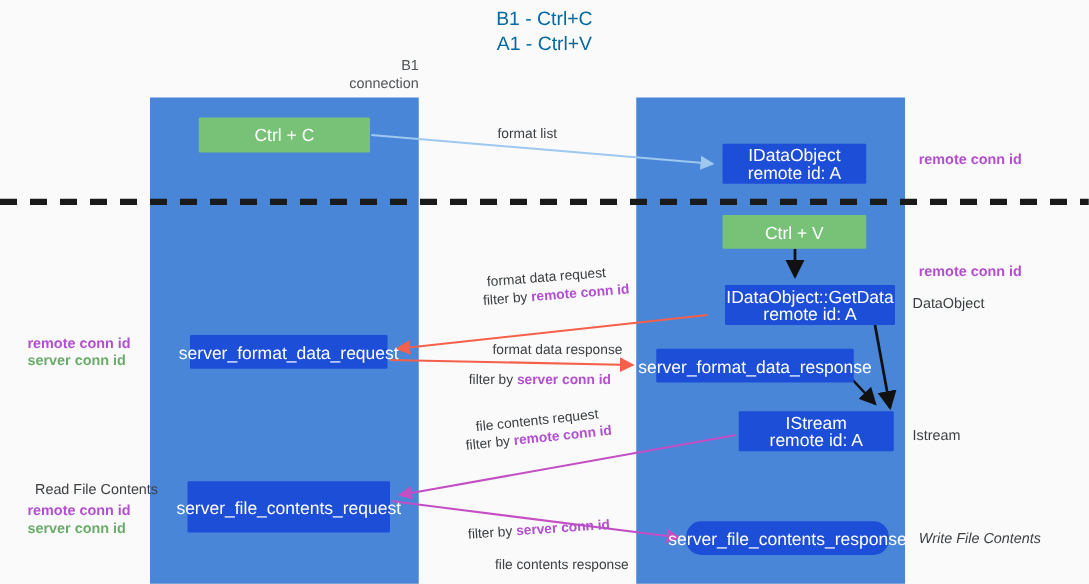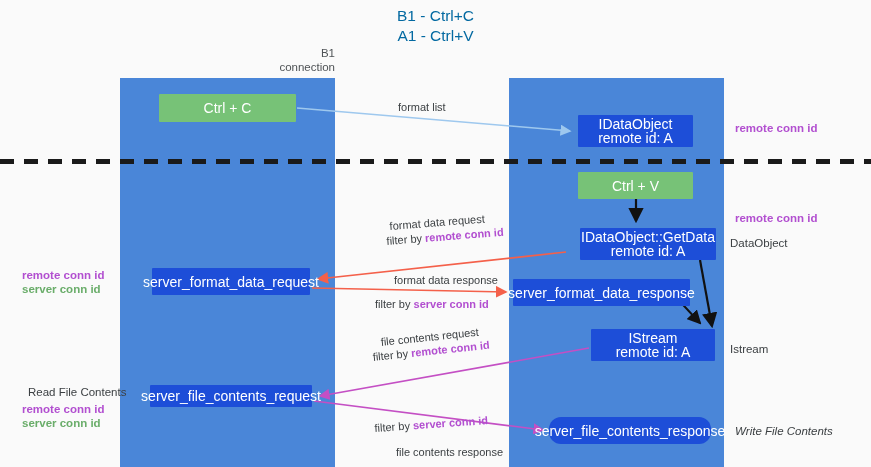--- a/index.html
+++ b/index.html
@@ -44,23 +44,23 @@
   .box.green{background:#77c277;}
   .box.orange{background:#1d4ed8;}
   .box .l2{display:block;}
 
   
   #box-ctrl-c{left:159px;top:94px;width:137px;height:28px;}
   #box-idataobject{left:578px;top:115px;width:115px;height:32px;}
   #box-ctrl-v{left:578px;top:172px;width:115px;height:27px;}
   #box-getdata{left:568px;top:228px;width:136px;height:32px;margin-left:12px;}
   #box-sfdreq{left:152px;top:268px;width:158px;height:27px;}
-  #box-sfdresp{left:513px;top:279px;width:177px;height:27px;}
+  #box-sfdresp{left:525px;top:279px;width:158px;height:27px;}
   #box-istream{left:591px;top:329px;width:124px;height:32px;}
-  #box-sfcreq{left:150px;top:385px;width:162px;height:22px;}
+  #box-sfcreq{left:150px;top:385px;width:162px;height:41px;}
   #box-sfcresp{left:549px;top:417px;width:162px;height:27px;border-radius:12px;}
 
   
   .side-label{position:absolute;font-size:11.5px;line-height:14px;}
   .side-label.plain{color:#3c4043;}
   .purple{color:#b24fd0;font-weight:bold;}
   .green-t{color:#6aad6a;font-weight:bold;}
   #lbl-remote-1{left:735px;top:121px;}
   #lbl-remote-2{left:735px;top:211px;}
   #lbl-dataobject{left:730px;top:236px;}

